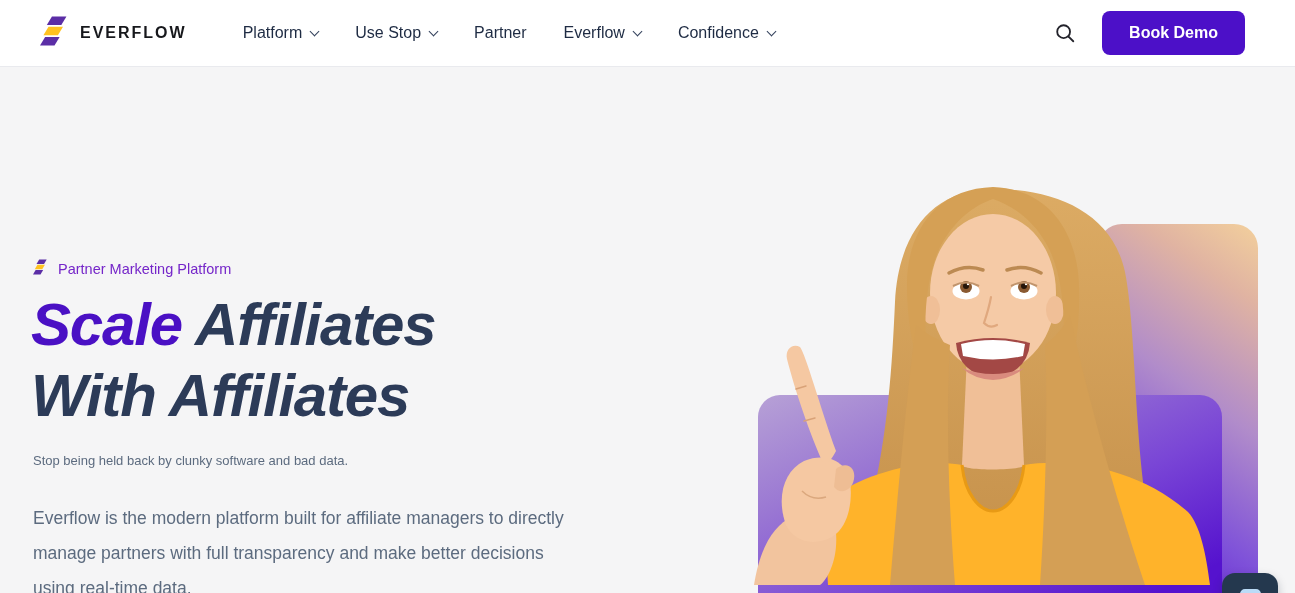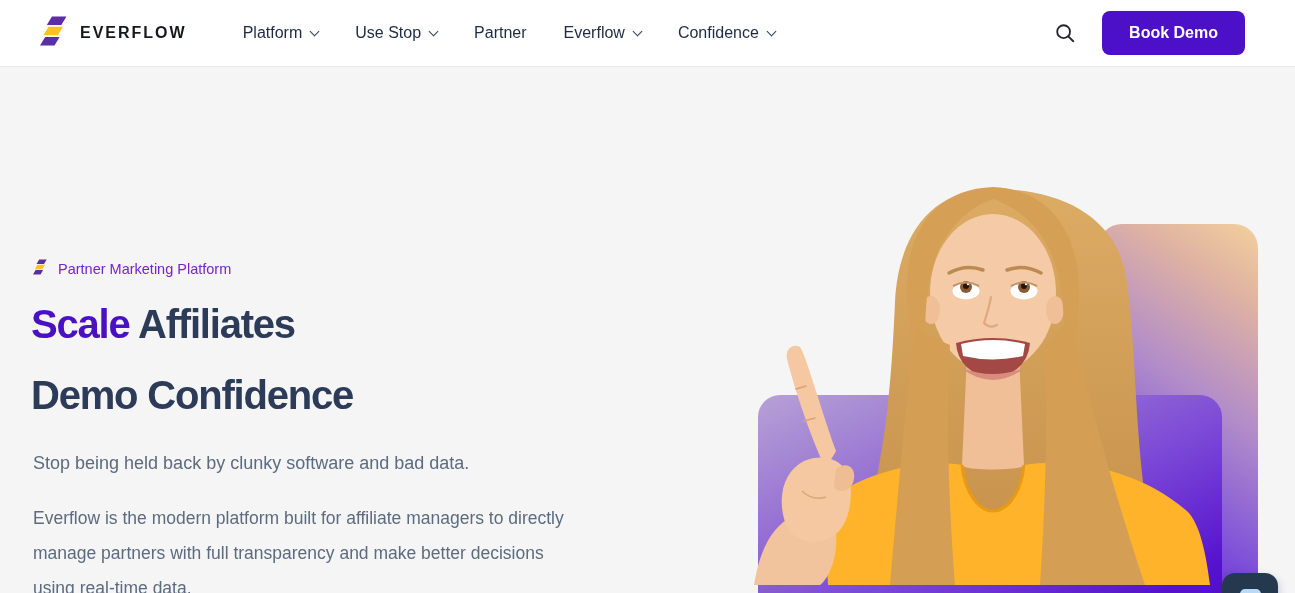--- a/index.html
+++ b/index.html
@@ -20,25 +20,25 @@
   .nav-right { margin-left:auto; display:flex; align-items:center; gap:26px; }
   .search-btn { cursor:pointer; display:flex; align-items:center; }
   .book-demo { background:#4c10c8; color:#fff; font-size:16px; font-weight:700;
                padding:13px 27px; border:none; border-radius:8px; cursor:pointer;
                font-family:"Liberation Sans", sans-serif; }
 
   
   .hero { position:relative; width:1295px; height:526px; background:#f5f5f6; }
   .eyebrow { position:absolute; left:33px; top:176px; display:flex; align-items:center; gap:10px;margin-top:16px; }
   .eyebrow-text { font-size:14.5px; font-weight:500; color:#7526c9; }
-  h1.heading { position:absolute; left:31px; top:222px; font-size:40px; line-height:71px;
-               letter-spacing:-1.2px; font-weight:600; color:#2c3b58; }
+  h1.heading { position:absolute; left:31px; top:222px; font-size:60px; line-height:71px;
+               letter-spacing:-1.2px; font-weight:600; color:#2c3b58;font-style:italic; }
   h1 .accent { color:#4a10c4; }
   h1 .l2 { display:block; }
-  .subhead { position:absolute; left:33px; top:386px; font-size:18px; color:#5c6b7f; }
+  .subhead { position:absolute; left:33px; top:386px; font-size:13px; color:#5c6b7f; }
   .para { position:absolute; left:33px; top:434px; width:552px; font-size:17.5px;
           line-height:35px; color:#5c6b7f; }
 
   
   .card-right { position:absolute; left:1098px; top:157px; width:160px; height:395px;
                 border-radius:24px; z-index:1;
                 background:linear-gradient(215deg,#f3d09c 0%,#e0b3a2 16%,#b18cca 42%,#7f52d9 68%,#5a17cf 92%); }
   .card-left { position:absolute; left:758px; top:328px; width:464px; height:220px;
                border-radius:22px; z-index:2;
                background:linear-gradient(155deg,#b7a1d6 0%,#9a77d3 28%,#7a46d6 58%,#5512ce 88%); }
@@ -177,18 +177,18 @@
     <span>
       <svg width="15" height="16" viewBox="0 0 34 36">
         <polygon points="14,1 31,1 25,11 8,11" fill="#5b2ea6"></polygon>
         <polygon points="10,13 27,13 21,23 4,23" fill="#ffc220"></polygon>
         <polygon points="6,25 23,25 17,35 0,35" fill="#5b2ea6"></polygon>
       </svg>
     </span>
     <span class="eyebrow-text">Partner Marketing Platform</span>
   </div>
 
-  <h1 class="heading"><span class="accent">Scale</span> <span>Affiliates</span><span class="l2">Demo Confidence</span></h1>
+  <h1 class="heading"><span class="accent">Scale</span> <span>Affiliates</span><span class="l2">With Affiliates</span></h1>
 
   <p class="subhead">Stop being held back by clunky software and bad data.</p>
   <p class="para">Everflow is the modern platform built for affiliate managers to directly manage partners with full transparency and make better decisions using real-time data.</p>
 
 </main>
 
 </body></html>

